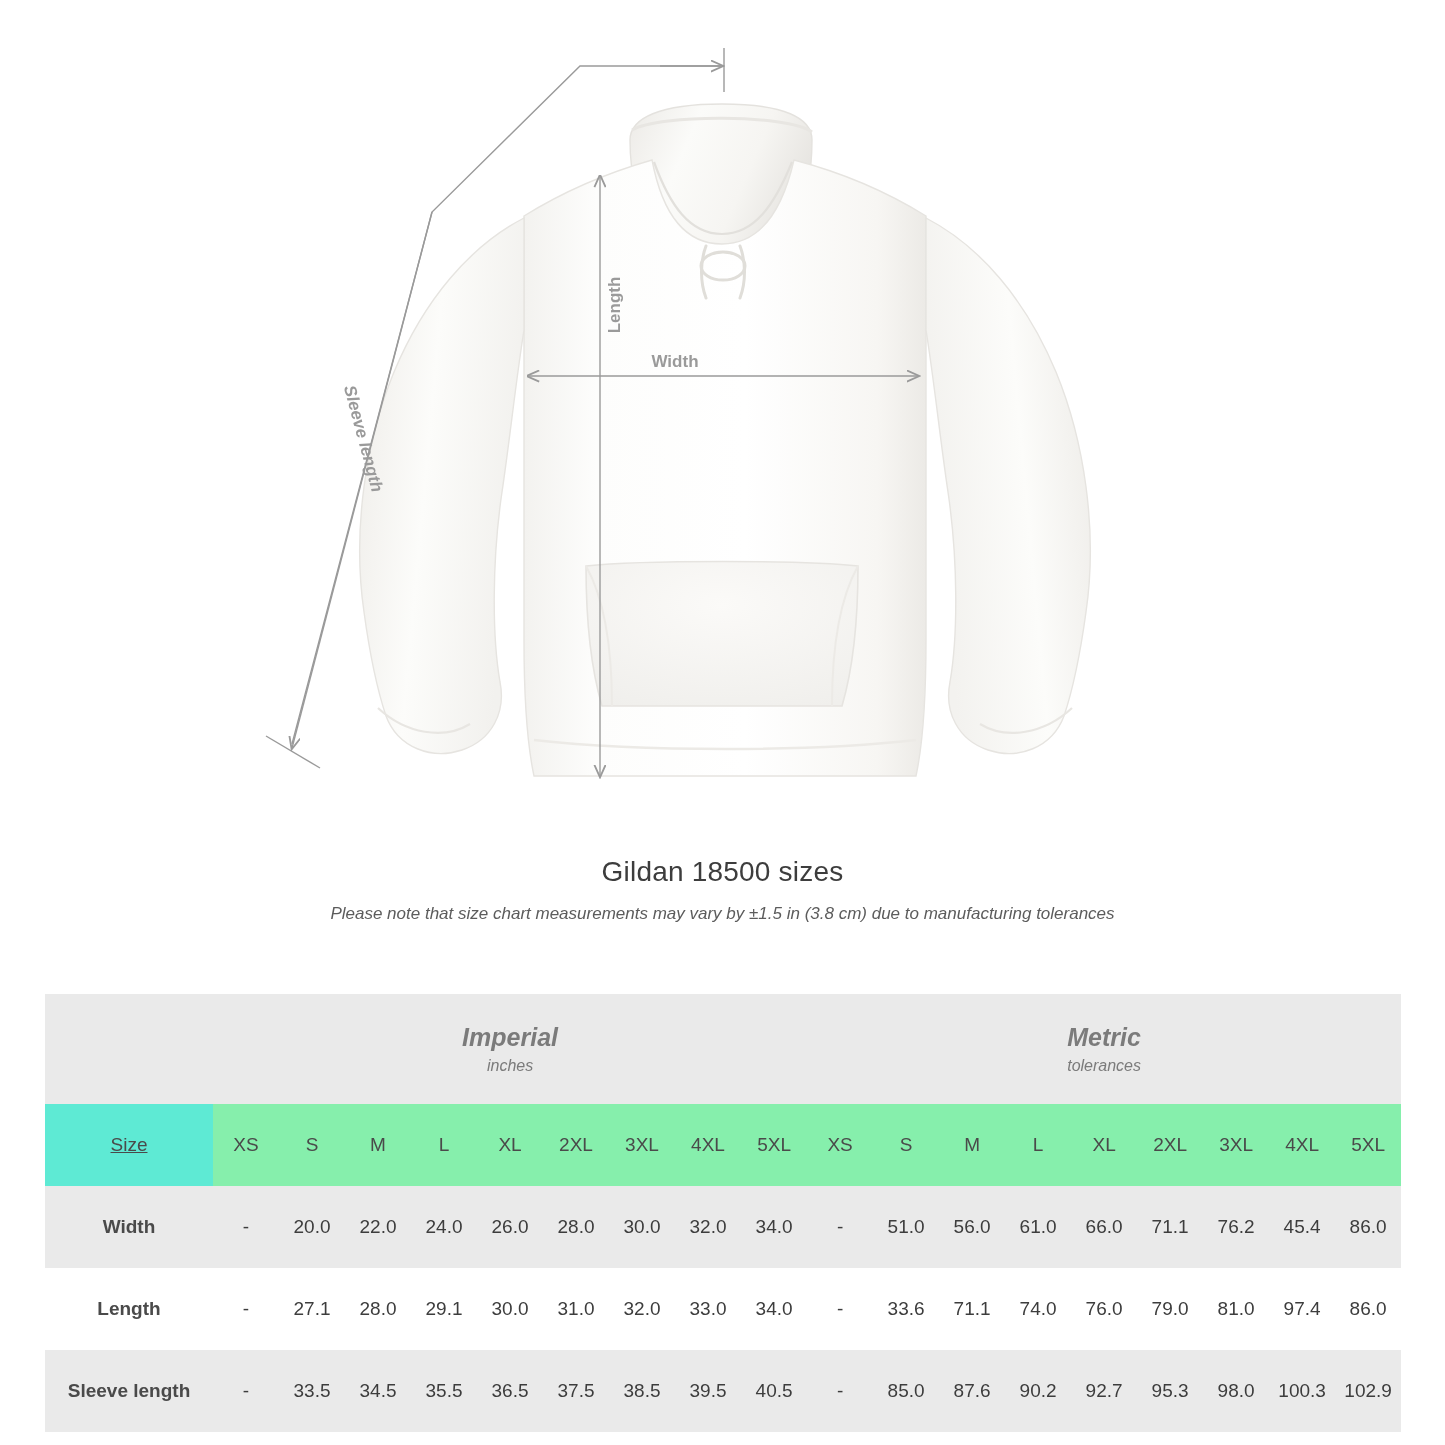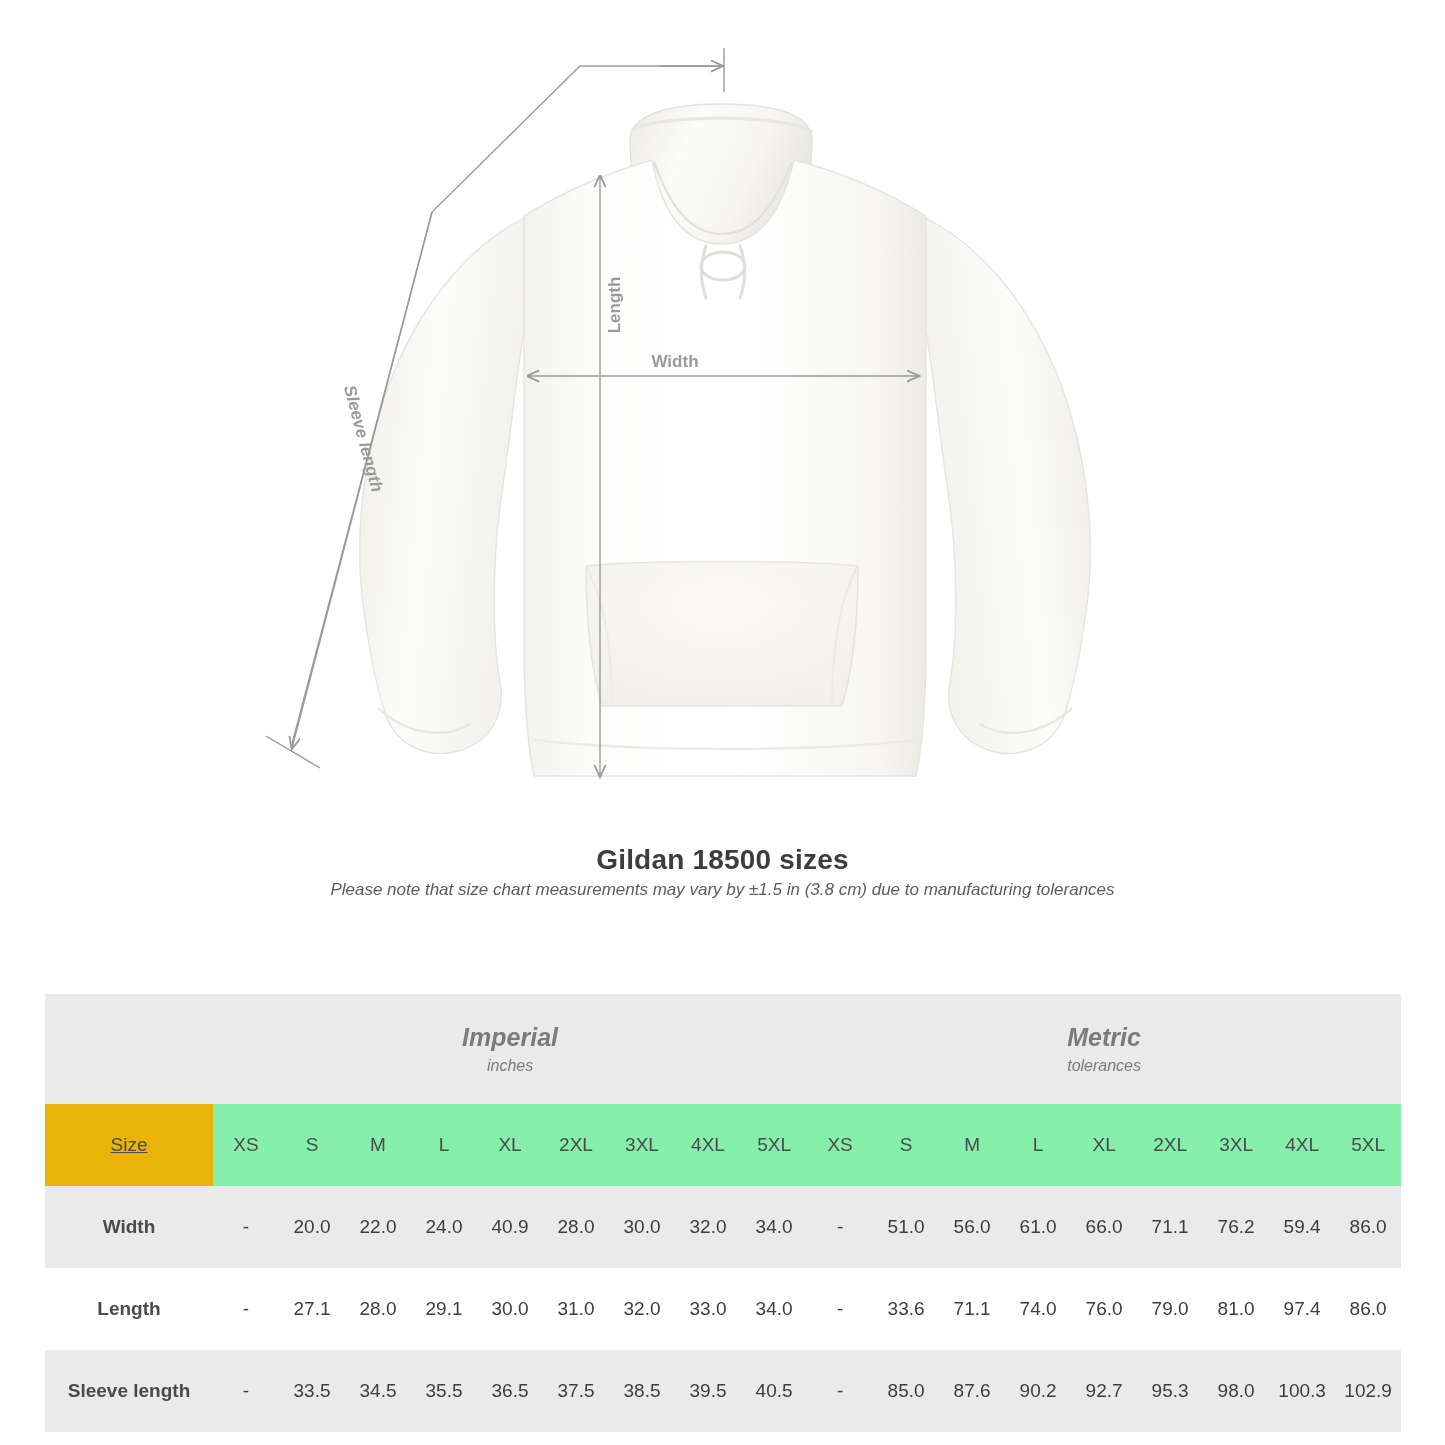--- a/index.html
+++ b/index.html
@@ -35,23 +35,23 @@
   
   .title-block {
     position: absolute;
     top: 840px;
     left: 0;
     width: 1445px;
     text-align: center;
   }
   .chart-title {
     font-size: 28px;
-    font-weight: bold;
+    font-weight: normal;
     color: #3d3d3d;
-    margin: 4px;
+    margin: 16px;
     letter-spacing: 0.2px;
   }
   .chart-note {
     margin-top: 4px;
     font-size: 17px;
     font-style: italic;
     color: #5c5c5c;
   }
 
   
@@ -96,21 +96,21 @@
   
   .size-row td {
     height: 82px;
     font-size: 19px;
     font-weight: bold;
     color: #4a4a4a;
     background: #86efac;
   }
   .size-row td.rowlabel {
     font-size: 19px;
-    background: #eab308;
+    background: #5eead4;
     text-decoration: underline;
   }
 
   
   .data-row td {
     height: 82px;
     font-size: 19px;
     color: #3d3d3d;
   }
   .data-row td.rowlabel {
@@ -320,33 +320,33 @@
           <td>4XL</td>
           <td>5XL</td>
         </tr>
 
         <tr class="data-row row-shade-a">
           <td class="rowlabel">Width</td>
           <td>-</td>
           <td>20.0</td>
           <td>22.0</td>
           <td>24.0</td>
-          <td>40.9</td>
+          <td>26.0</td>
           <td>28.0</td>
           <td>30.0</td>
           <td>32.0</td>
           <td>34.0</td>
           <td>-</td>
           <td>51.0</td>
           <td>56.0</td>
           <td>61.0</td>
           <td>66.0</td>
           <td>71.1</td>
           <td>76.2</td>
-          <td>59.4</td>
+          <td>45.4</td>
           <td>86.0</td>
         </tr>
 
         <tr class="data-row row-shade-b">
           <td class="rowlabel">Length</td>
           <td>-</td>
           <td>27.1</td>
           <td>28.0</td>
           <td>29.1</td>
           <td>30.0</td>

